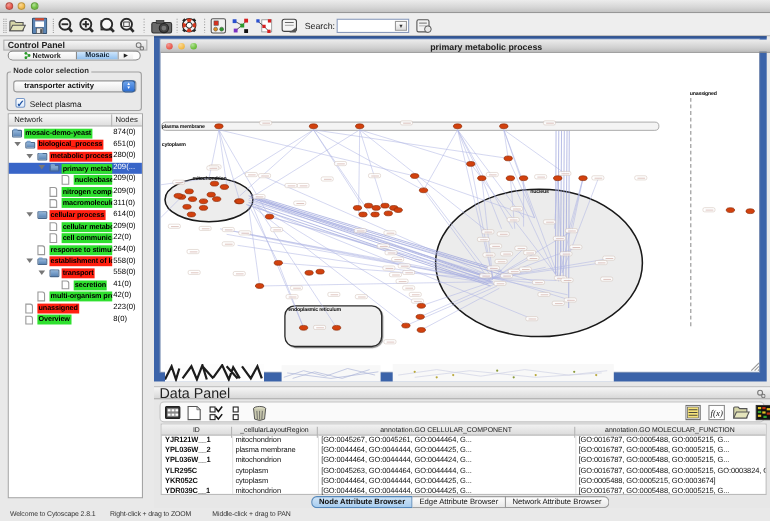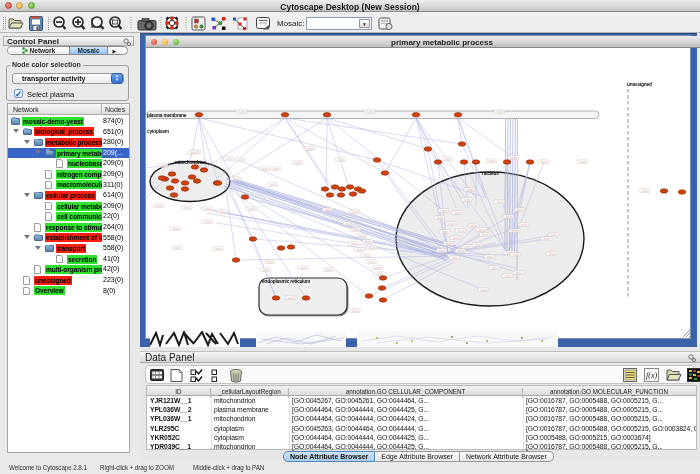--- a/index.html
+++ b/index.html
@@ -72,21 +72,21 @@
 #net-title { position:absolute; left:0; top:0; width:592px; height:12px;
   background:linear-gradient(#ececec,#cfcfcf 70%,#bcbcbc); border-bottom:1px solid #8b8b8b; }
 #net-title .tl { position:absolute; top:3.2px; width:6px; height:6px; border-radius:50%; }
 #net-title-text { position:absolute; left:0; right:0; top:1.5px; text-align:center;
   font-size:8px; font-weight:bold; color:#222; }
 
 
 #datapanel { left:140px; top:347px; width:560px; height:115px; background:#e7e7e7; }
 #dp-head { position:absolute; left:0px; top:4px; width:560px; height:12px;
   background:linear-gradient(#f6f6f6,#d8d8d8); border-top:1px solid #c0c0c0;
-  border-bottom:1px solid #ababab; font-size:10px; color:#222; line-height:11px;
+  border-bottom:1px solid #ababab; font-size:13px; color:#222; line-height:11px;
   padding-left:5px; }
 #dp-toolbar { position:absolute; left:5px; top:18px; width:550px; height:19px;
   background:#fafafa; border:1px solid #c4c4c4; border-radius:4px; }
 #dp-table { position:absolute; left:6px; top:38px; width:551px; height:65px;
   background:#fff; border:1px solid #bbb; }
 #dp-thead { position:absolute; left:0; top:0; width:549px; height:10px;
   background:linear-gradient(#f2f2f2,#dcdcdc); border-bottom:1px solid #aaa;
   font-size:6.3px; color:#222; }
 .th { position:absolute; top:1.5px; text-align:center; border-right:1px solid #b5b5b5; height:10px; }
 .td { position:absolute; white-space:nowrap; overflow:hidden; font-size:6.8px; letter-spacing:-0.1px; color:#111; }
@@ -100,21 +100,20 @@
 #statusbar { left:0; top:462px; width:700px; height:12px; background:#e9e9e9;
   font-size:6.3px; letter-spacing:-0.1px; color:#333; }
 </style>
 </head>
 <body>
 
 <div class="abs" id="titlebar">
   <div class="tl" style="left:5px;  background:radial-gradient(circle at 35% 30%,#f49a94,#ea6156 55%,#d5473c); border:0.5px solid #b64a40;"></div>
   <div class="tl" style="left:16px; background:radial-gradient(circle at 35% 30%,#fad896,#f5bf50 55%,#e0a53a); border:0.5px solid #c09538;"></div>
   <div class="tl" style="left:27.5px; background:radial-gradient(circle at 35% 30%,#b3e39a,#74c343 55%,#5aa834); border:0.5px solid #62a03a;"></div>
-  <div id="title-text">Cytoscape Desktop (New Session)</div>
 </div>
 
 <div class="abs" id="toolbar">
   <div class="tsep" style="left:3px;"></div>
   <div class="tsep" style="left:5px;"></div>
   <svg class="abs" style="left:8px;top:4px" width="16" height="15" viewBox="0 0 16 15">
     <path d="M1 12 L1 4 Q1 3 2 3 L5 3 L6.5 4.5 L13 4.5 L13 12 Z" fill="#d6d6a8" stroke="#555" stroke-width="1"></path>
     <path d="M1 12 L3.5 7 L15 7 L12.5 12 Z" fill="#e4e4bc" stroke="#555" stroke-width="1"></path>
   </svg>
   <svg class="abs" style="left:29px;top:4px" width="14" height="15" viewBox="0 0 14 15">
@@ -189,21 +188,21 @@
       <rect x="11.5" y="1.5" width="3" height="3" fill="#d62020"></rect>
     </g>
 
     <g transform="translate(204,1)">
       <rect x="0.5" y="0.5" width="13" height="11" rx="2" fill="#f4f4f4" stroke="#444"></rect>
       <line x1="3" y1="3.5" x2="11" y2="3.5" stroke="#666" stroke-width="1"></line>
       <line x1="3" y1="6" x2="11" y2="6" stroke="#999" stroke-width="0.8"></line>
       <path d="M7 12.5 L13 8 L13 12.5 Z" fill="#555"></path>
     </g>
   </svg>
-  <div class="abs" style="left:277px;top:7px;font-size:8px;color:#222;">Mosaic:</div>
+  <div class="abs" style="left:277px;top:7px;font-size:8px;color:#222;">Search:</div>
   <div class="abs" style="left:306px;top:4.5px;width:66px;height:13px;background:#fff;border:1px solid #8899bb;">
     <div class="abs" style="right:1px;top:1px;width:11px;height:9.5px;background:linear-gradient(#fdfdfd,#dcdcdc);border:1px solid #999;font-size:5px;text-align:center;line-height:9px;color:#333;">▼</div>
   </div>
   <svg class="abs" style="left:378px;top:4px" width="15" height="15" viewBox="0 0 15 15">
     <rect x="1" y="2" width="11" height="11" rx="1.5" fill="#f2f2f2" stroke="#555"></rect>
     <line x1="3" y1="5" x2="10" y2="5" stroke="#888" stroke-width="1"></line>
     <line x1="3" y1="7.5" x2="10" y2="7.5" stroke="#aaa" stroke-width="0.8"></line>
     <circle cx="11" cy="10.5" r="3" fill="#e8e8e8" stroke="#444" stroke-width="0.8"></circle>
   </svg>
 </div>

